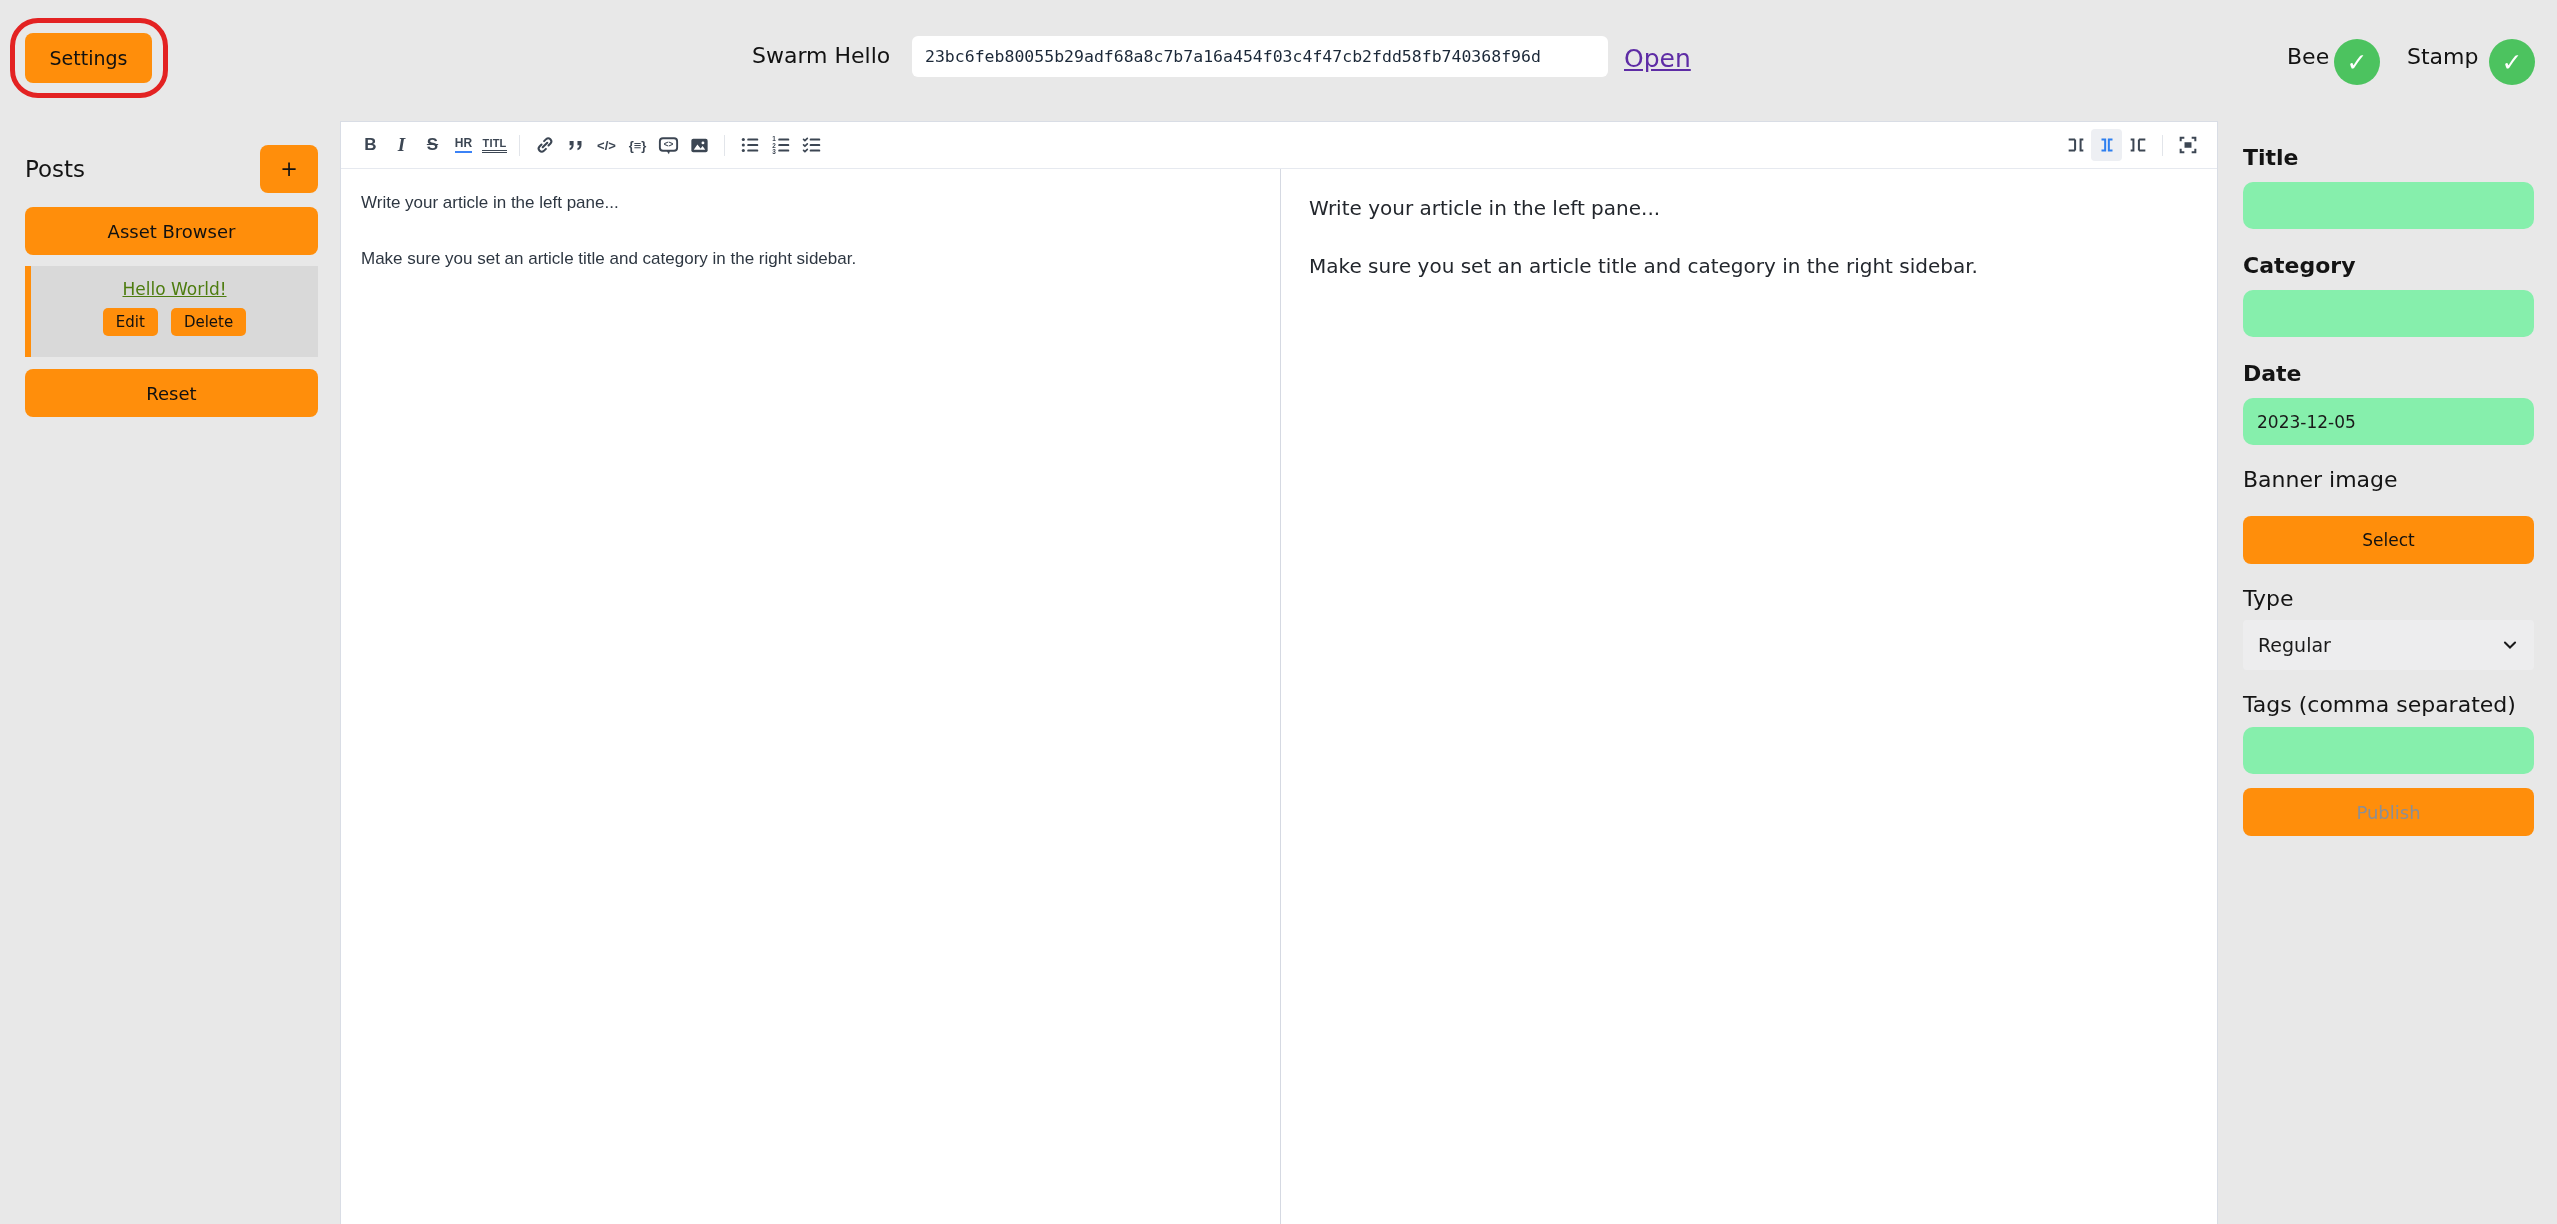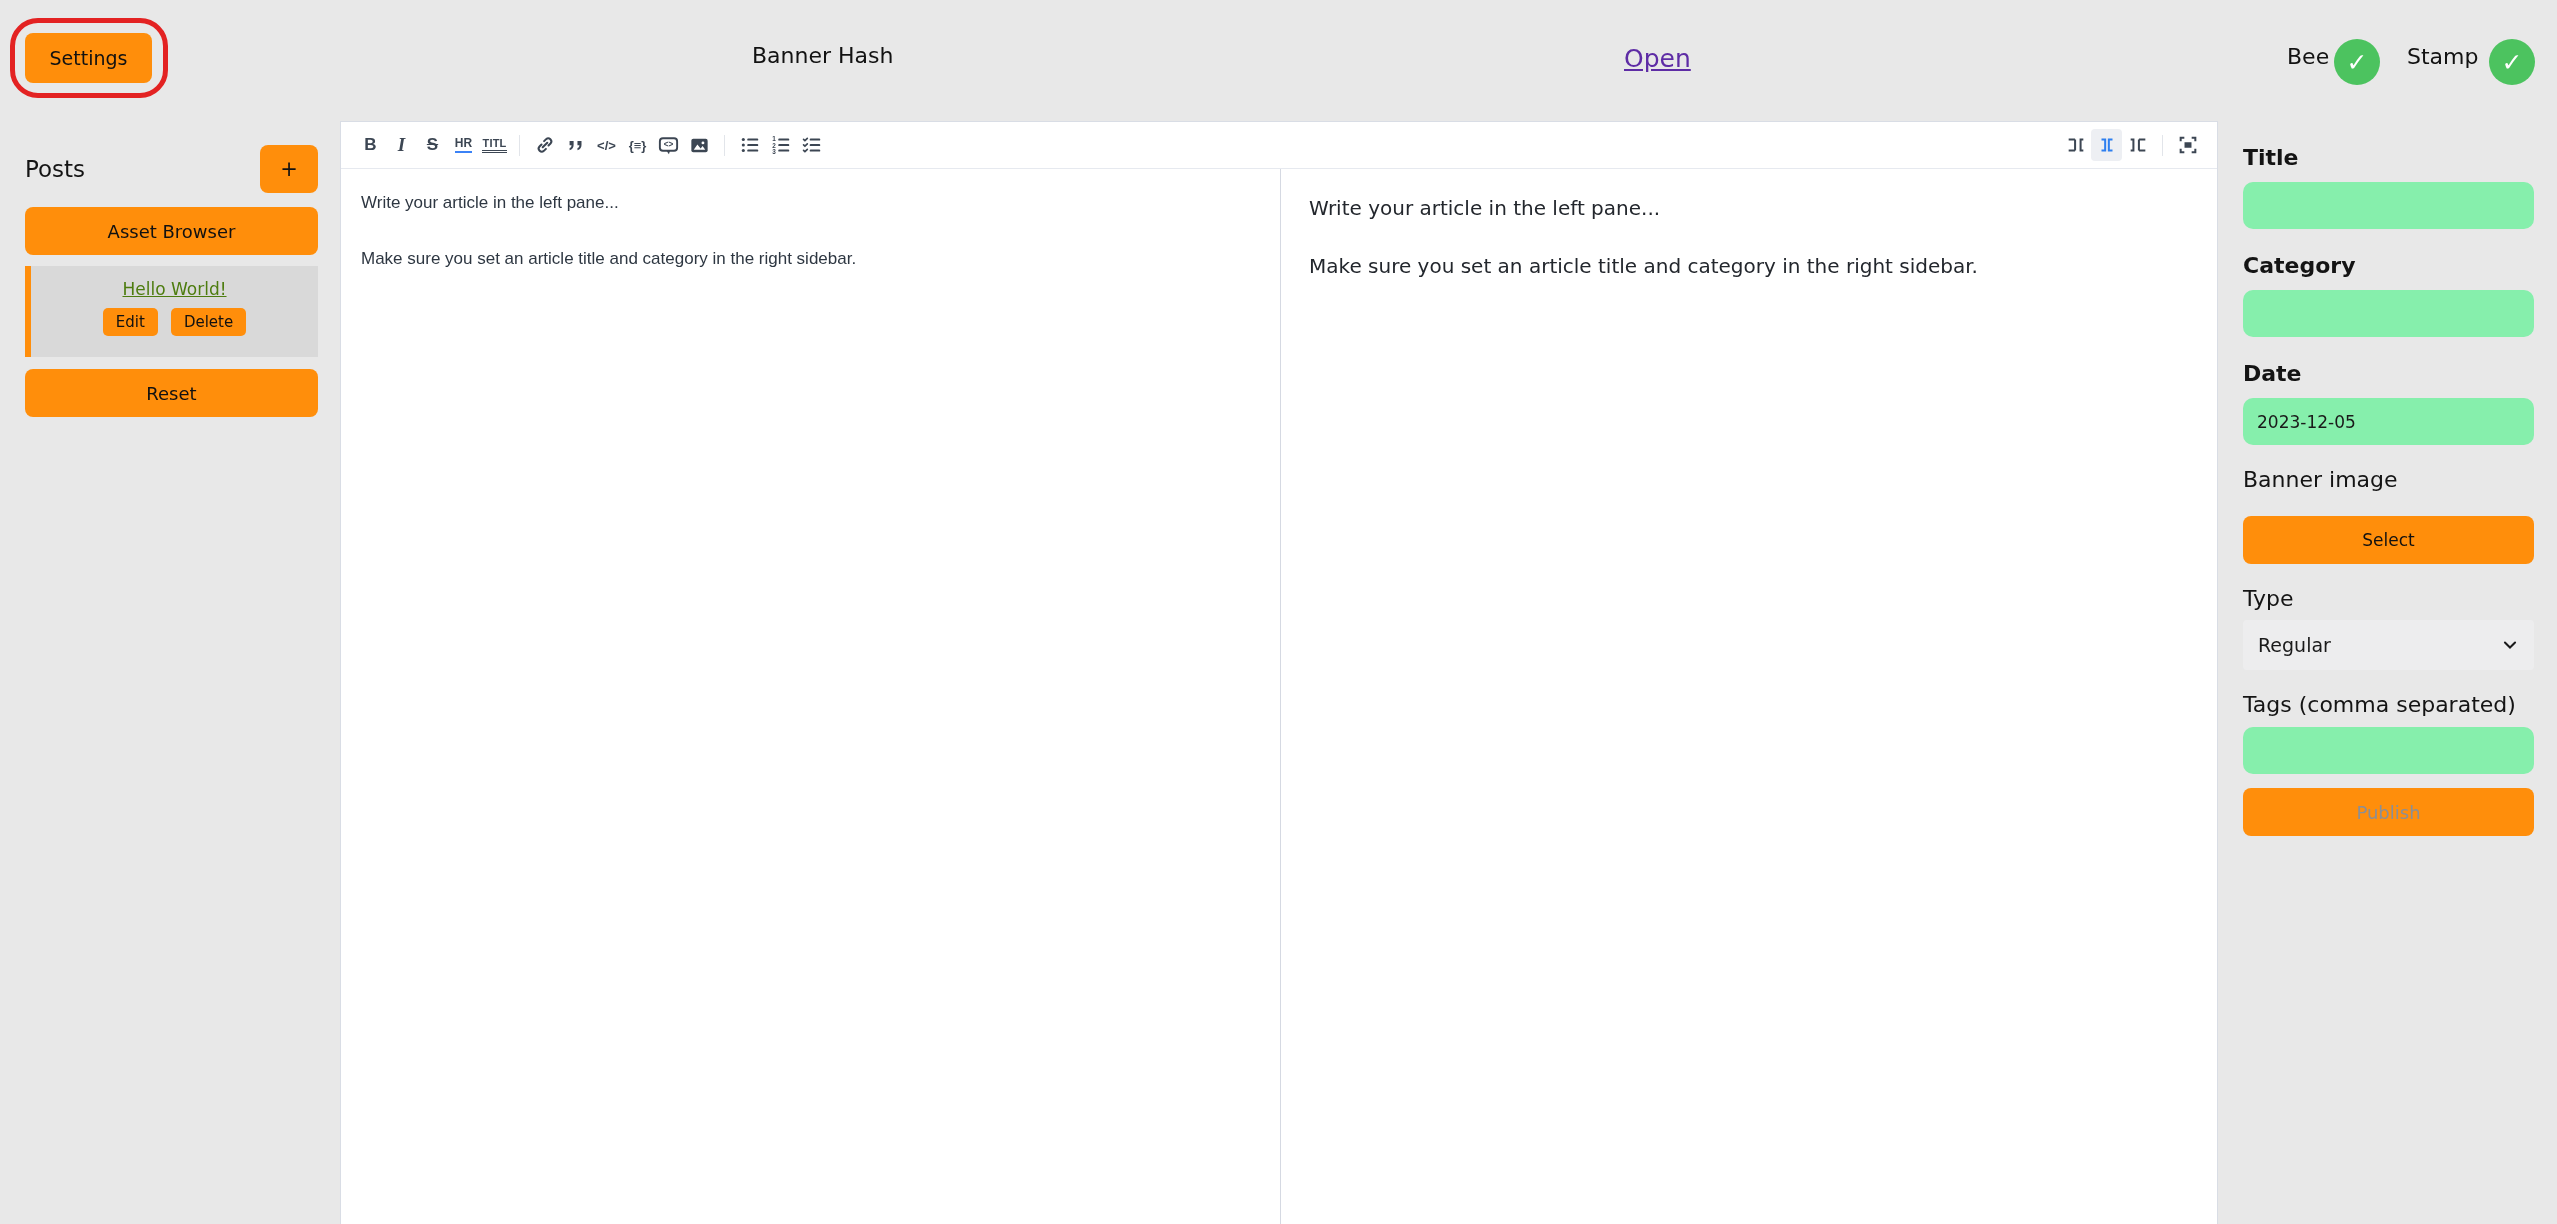--- a/index.html
+++ b/index.html
@@ -112,21 +112,22 @@
   #publish-btn { width:291px; height:48px; margin-top:14px; font-size:18px; color:#8b8f96; }
 </style>
 </head>
 <body>
 
 <div id="app">
 
   <button id="settings-btn" class="btn">Settings</button>
   <div id="annotation-ring"></div>
 
-  <div id="swarm-hash-label">Banner Hash</div>
+  <div id="swarm-hash-label">Swarm Hello</div>
+  <input id="swarm-hash-input" value="23bc6feb80055b29adf68a8c7b7a16a454f03c4f47cb2fdd58fb740368f96d" style="">
   <a id="open-link">Open</a>
 
   <div id="bee-label" class="status-label">Bee</div>
   <div id="bee-check" class="status-check">✓</div>
   <div id="stamp-label" class="status-label">Stamp</div>
   <div id="stamp-check" class="status-check">✓</div>
 
   <div id="sidebar">
     <div id="posts-row">
       <div id="posts-heading">Posts</div>

